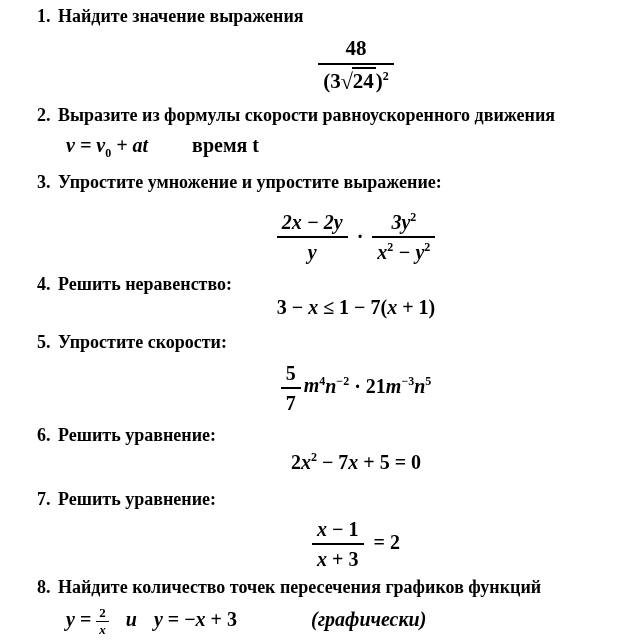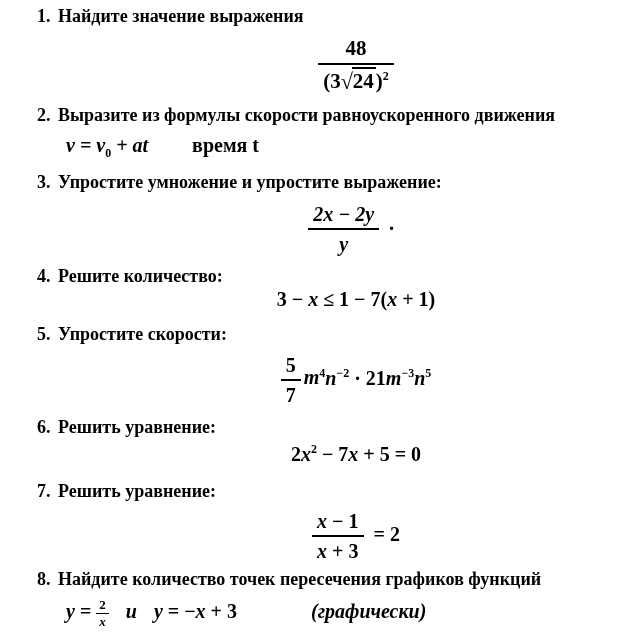--- a/index.html
+++ b/index.html
@@ -37,21 +37,21 @@
   .dot      { margin: 0 9px; vertical-align: middle; }
   .rhs      { margin-left: 10px; }
   .label-gap{ margin-left: 44px; font-style: normal; }
   .conj     { margin: 0 17px; }
   .note     { margin-left: 74px; }
   .after-frac { margin-left: 3px; }
   
   .m-f1 { margin: 8px 0 10px; }
   .m-f2 { margin-top: 7px; }
   .m-p3 { margin-top: 14px; }
-  .m-f3 { margin: 8px 0 10px; }
+  .m-f3 { margin: 16px 0 10px; }
   .m-f4 { }
   .m-p5 { margin-top: 12px; }
   .m-f5 { margin: 7px 0 10px; }
   .m-f6 { margin-top: 4px; }
   .m-p7 { margin-top: 14px; }
   .m-f7 { margin: 6px 0 6px; }
   .m-f8 { margin-top: 7px; }
 </style>
 </head>
 <body>
@@ -78,27 +78,30 @@
   </div>
 
   <div>
     <div class="phead m-p3">
       <span class="pnum">3.</span>
       <span class="ptitle">Упростите  умножение и упростите выражение:</span>
     </div>
     <div class="fcenter math m-f3"><span class="frac">
           <span class="fn it">2x − 2y</span>
           <span class="fd it">y</span>
-        </span><span class="dot">·</span></div>
+        </span><span class="dot">·</span><span class="frac">
+          <span class="fn"><span class="it">3y</span><sup>2</sup></span>
+          <span class="fd"><span class="it">x</span><sup>2</sup><span class="it"> − y</span><sup>2</sup></span>
+        </span></div>
   </div>
 
   <div>
     <div class="phead">
       <span class="pnum">4.</span>
-      <span class="ptitle">Решите количество:</span>
+      <span class="ptitle">Решить неравенство:</span>
     </div>
     <div class="fcenter math m-f4"><span>3 − </span><span class="it">x</span><span> ≤ 1 − 7(</span><span class="it">x</span><span> + 1)</span></div>
   </div>
 
   <div>
     <div class="phead m-p5">
       <span class="pnum">5.</span>
       <span class="ptitle">Упростите скорости:</span>
     </div>
     <div class="fcenter math m-f5"><span class="frac">

